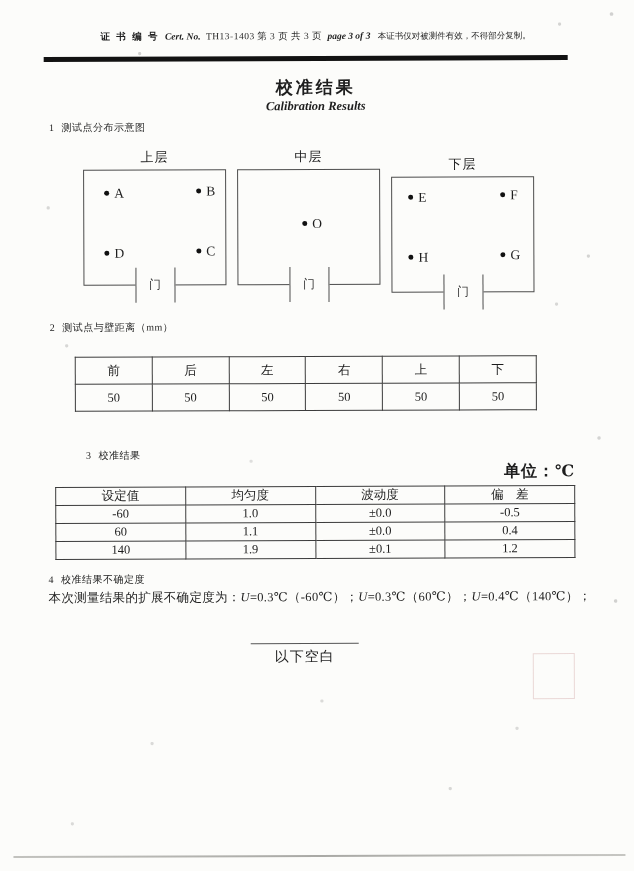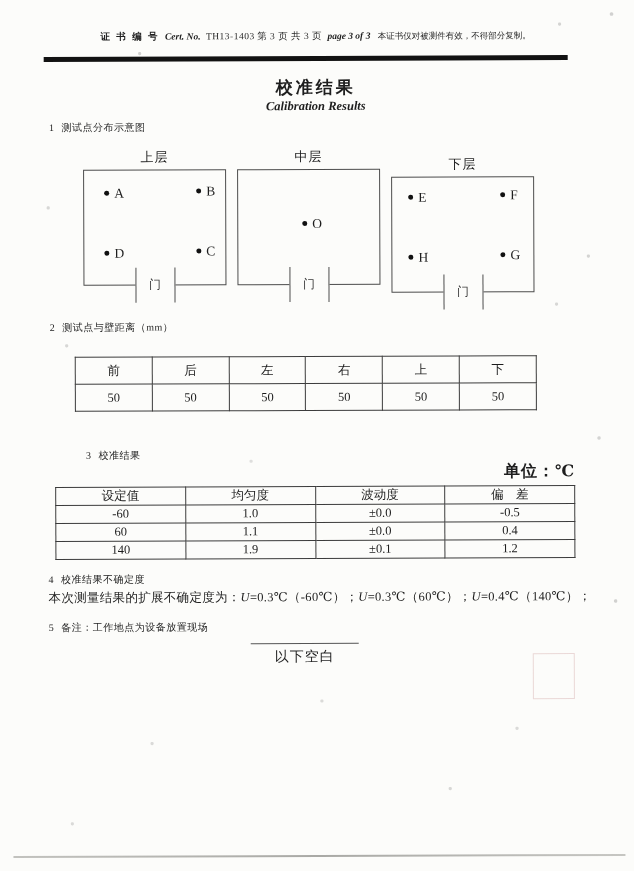--- a/index.html
+++ b/index.html
@@ -205,23 +205,20 @@
     </tbody>
       </table>
 
     <div class="sec-head" style="left:48px; top:572px;">
       <span class="num">4</span><span>校准结果不确定度</span>
     </div>
     <div class="body-line" style="left:48px; top:589px;">
       <span>本次测量结果的扩展不确定度为：</span><span class="u-ital">U</span><span>=0.3℃（-60℃）；</span><span class="u-ital">U</span><span>=0.3℃（60℃）；</span><span class="u-ital">U</span><span>=0.4℃（140℃）；</span>
     </div>
 
-    <div class="sec-head" style="left:48px; top:620px;">
-      <span class="num">5</span><span>备注：工作地点为设备放置现场</span>
-    </div>
     <div class="blank-rule"></div>
     <div class="blank-note">以下空白</div>
 
     <div class="stamp-ghost"></div>
     <div class="bottom-line"></div>
     <div class="speck"></div>
 
   </div>
 </div>
 

